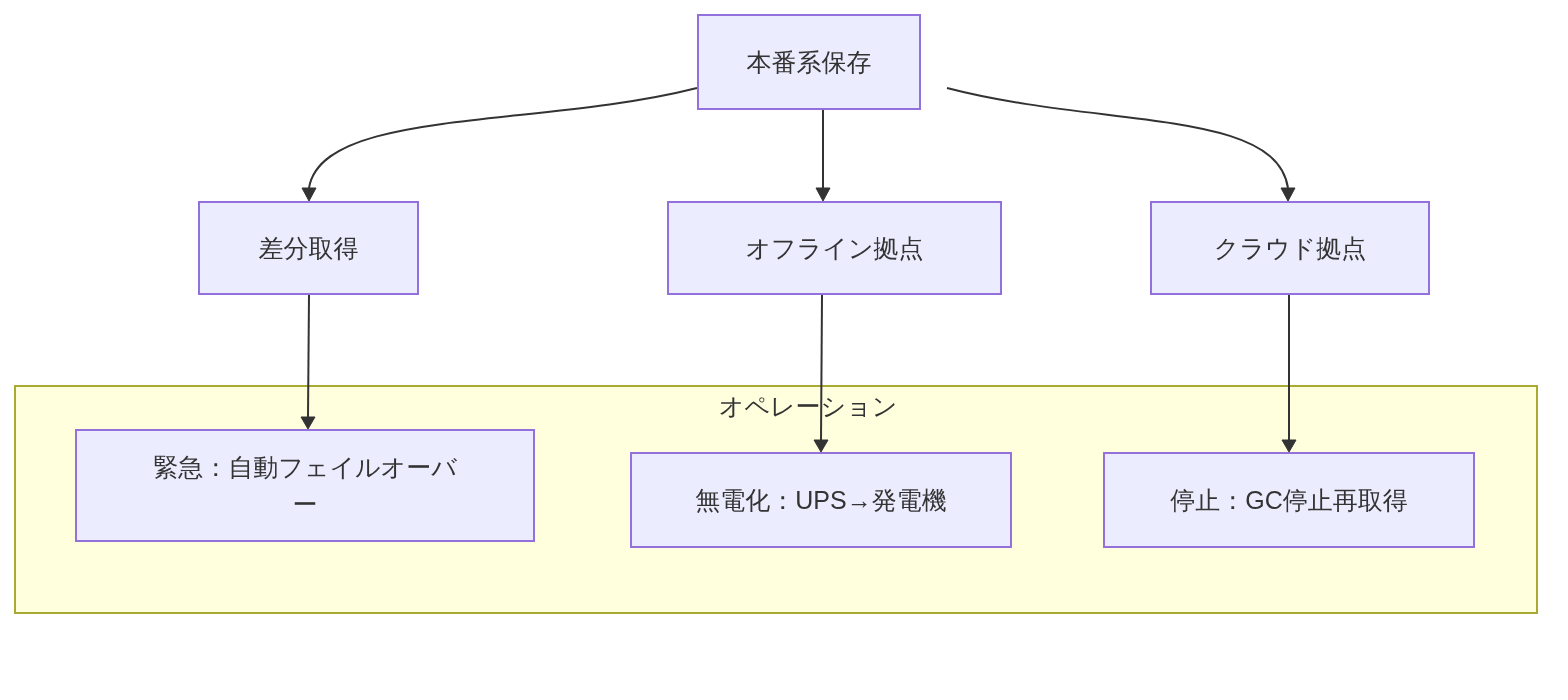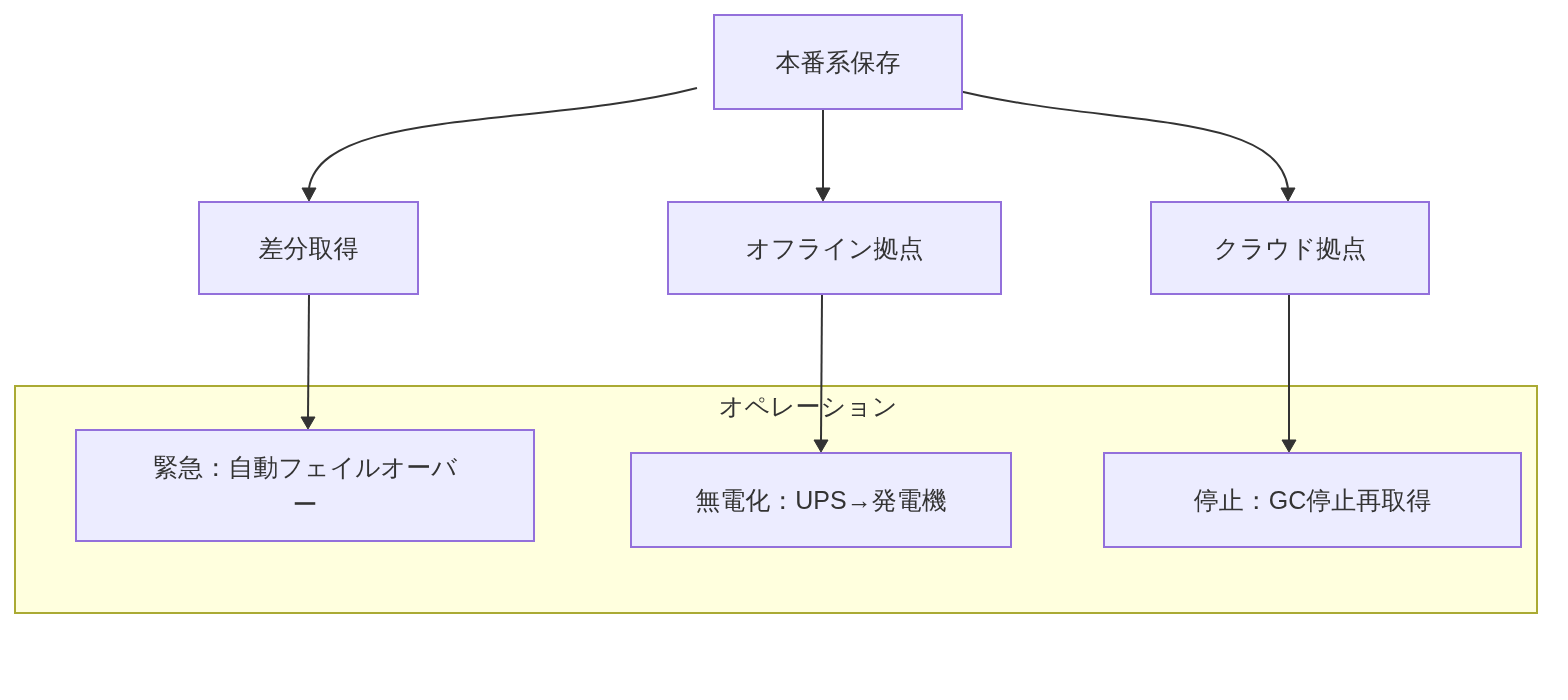--- a/index.html
+++ b/index.html
@@ -67,27 +67,27 @@
     display: flex;
     align-items: center;
     justify-content: center;
     text-align: center;
     font-size: 25px;
     color: var(--text-color);
     z-index: 4;
     white-space: pre-line;
     line-height: 1.45;
   }
-  .node-main     { left: 713px;  top: 14px;  width: 250px; height: 96px; text-align: right;  }
+  .node-main     { left: 697px;  top: 14px;  width: 224px; height: 96px; text-align: right;  }
   .node-diff     { left: 198px;  top: 201px; width: 221px; height: 94px;  }
   .node-offline  { left: 667px;  top: 201px; width: 335px; height: 94px;  }
   .node-cloud    { left: 1150px; top: 201px; width: 280px; height: 94px;  }
   .node-emergency{ left: 75px;   top: 429px; width: 460px; height: 113px; }
   .node-power    { left: 630px;  top: 452px; width: 382px; height: 96px;  }
-  .node-stop     { left: 1103px; top: 452px; width: 419px; height: 96px;  }
+  .node-stop     { left: 1103px; top: 452px; width: 372px; height: 96px;  }
   .caption {
     position: absolute;
     left: 1px; top: 641px;
     z-index: 5;
     font-size: 30px;
     font-weight: bold;
     color: var(--caption-color);
     letter-spacing: 0.5px;
   }
   .caption-text {

